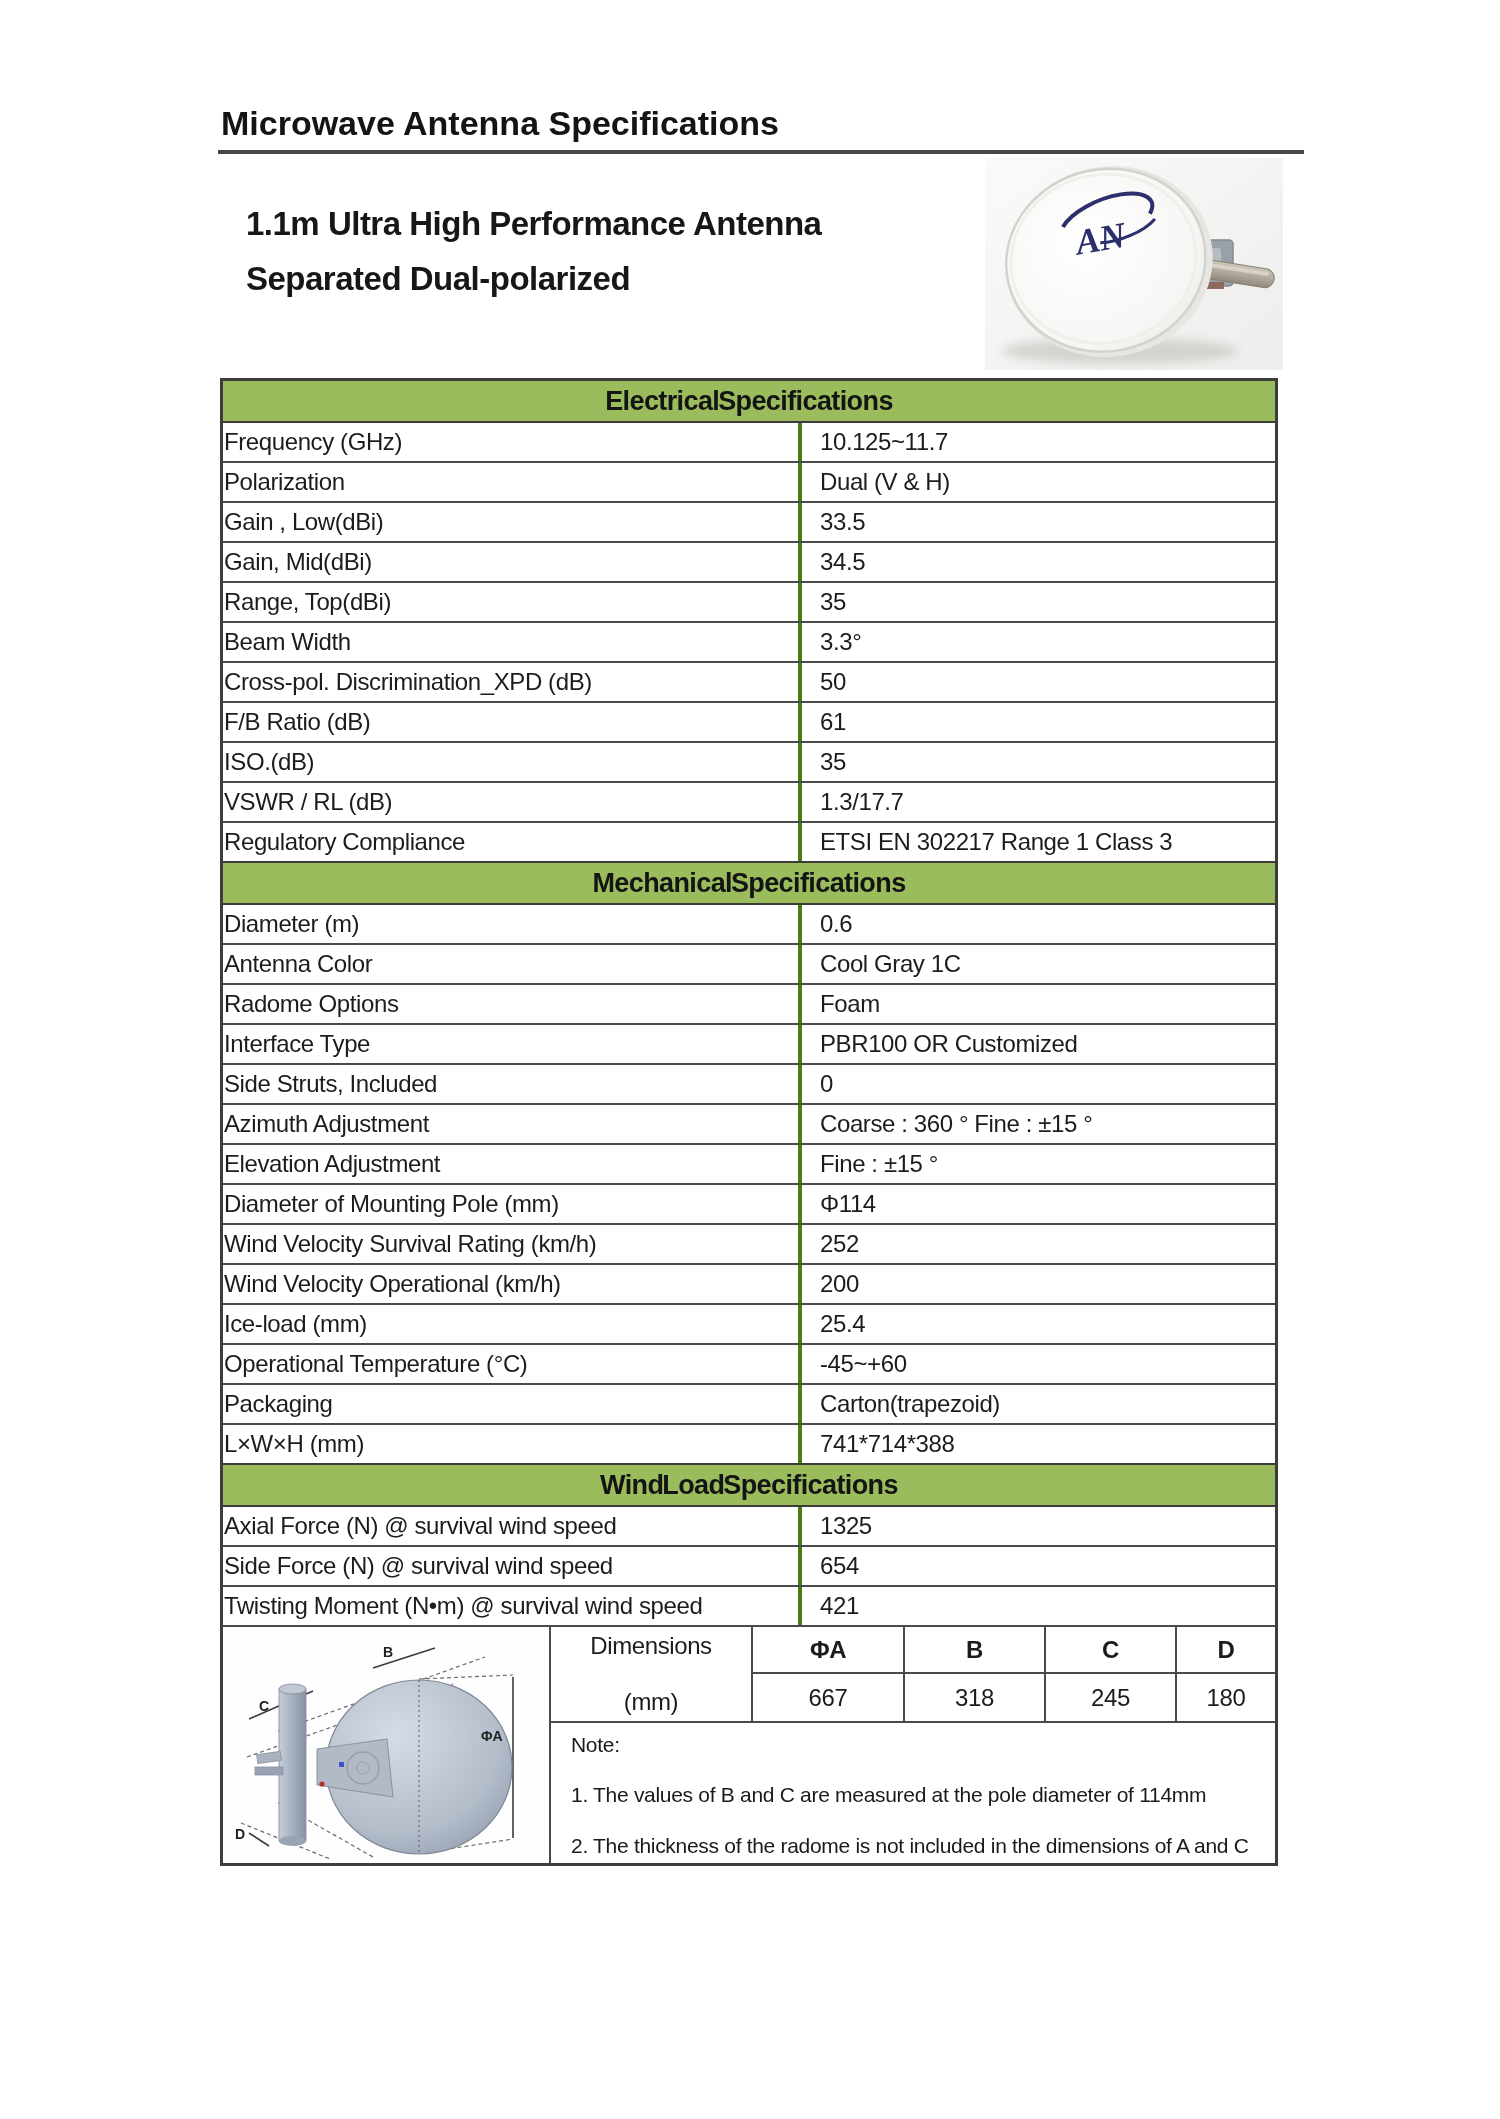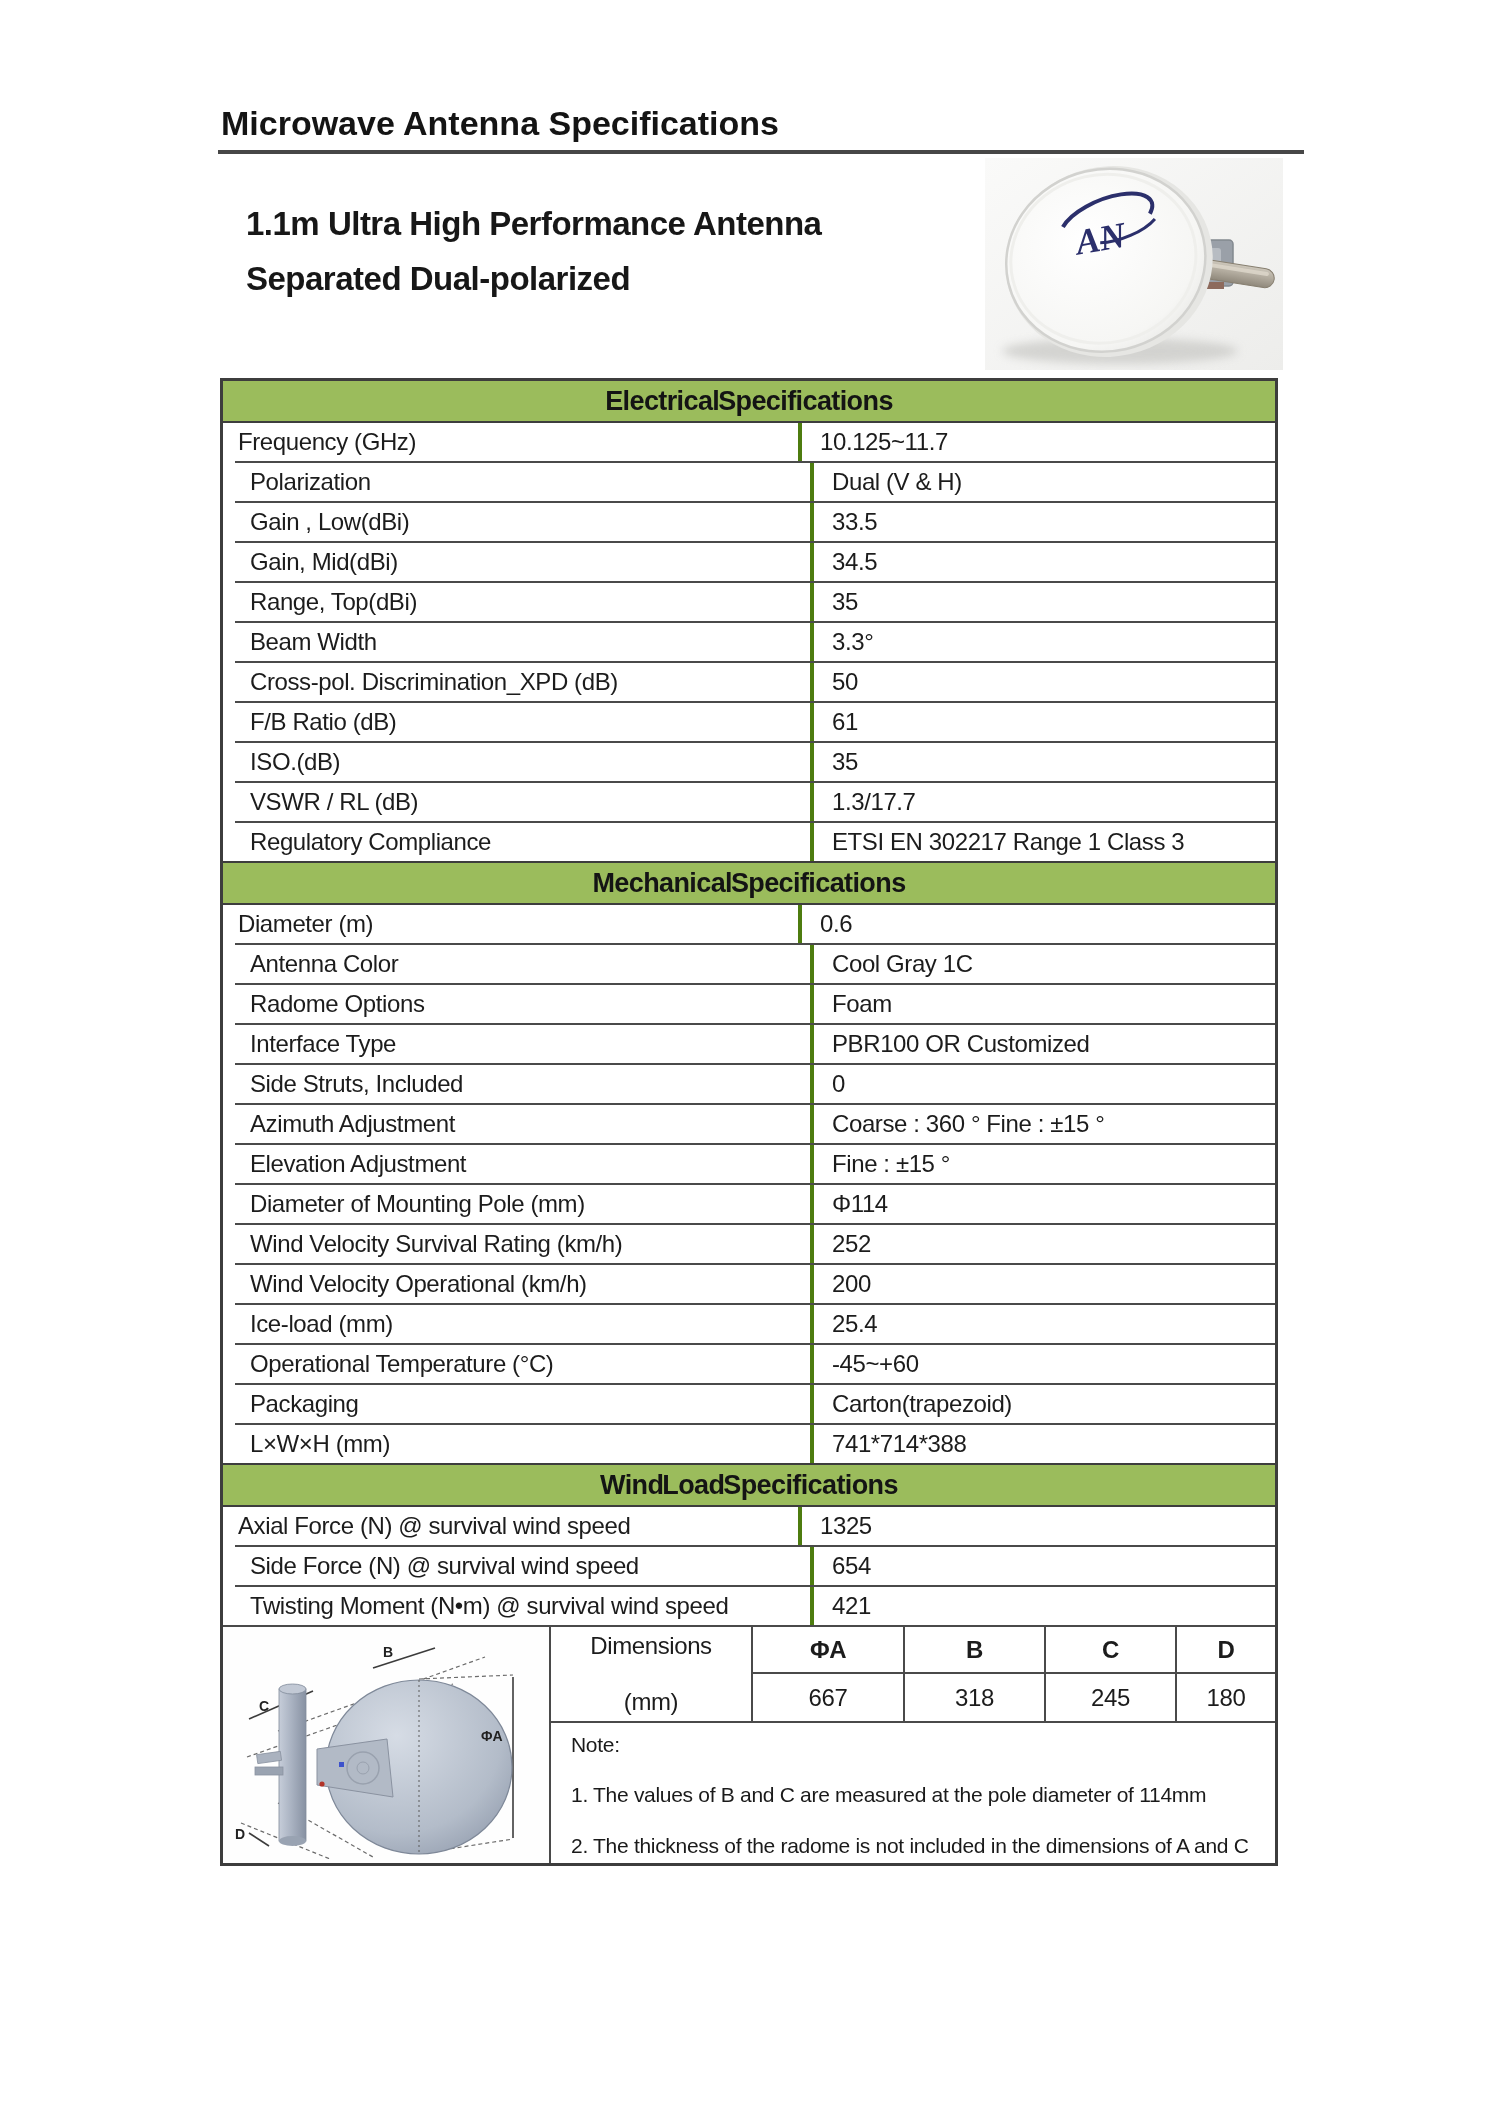--- a/index.html
+++ b/index.html
@@ -33,23 +33,23 @@
     border:3px solid #3d3d3d; background:#ffffff; box-sizing:border-box;
   }
   .section-bar {
     height:40px; line-height:40px; background:#9bbc5c;
     text-align:center; font-size:27px; font-weight:bold; color:#141414;
     letter-spacing:-0.6px; word-spacing:-8px;
     border-top:2px solid #3d3d3d; border-bottom:2px solid #3d3d3d;
   }
   .spec-section:first-child .section-bar { border-top:none; }
   .spec-row { display:flex; height:38px; }
-  .spec-row + .spec-row { border-top:2px solid #4a4a4a;margin-left:12px; }
+  .spec-row + .spec-row { border-top:2px solid #4a4a4a; }
   .cell { display:flex; align-items:center; font-size:24px; letter-spacing:-0.4px; box-sizing:border-box; }
-  .cell.label { width:575px; padding-left:15px;border-radius:12px; }
+  .cell.label { width:575px; padding-left:1px;border-radius:12px; }
   .cell.value { flex:1; border-left:4px solid #4d7c0f; padding-left:18px; }
 
   
   .bottom-row { display:flex; border-top:2px solid #4a4a4a; height:236px; }
   .diagram-cell { width:328px; border-right:2px solid #4a4a4a; box-sizing:border-box; position:relative; background:#fefefe; }
   .bottom-right { flex:1; display:flex; flex-direction:column; min-width:0; }
   .dim-grid {
     display:grid; grid-template-columns:202px 150px 141px 131px 1fr;
     grid-auto-rows:47px; border-bottom:2px solid #4a4a4a;
   }

